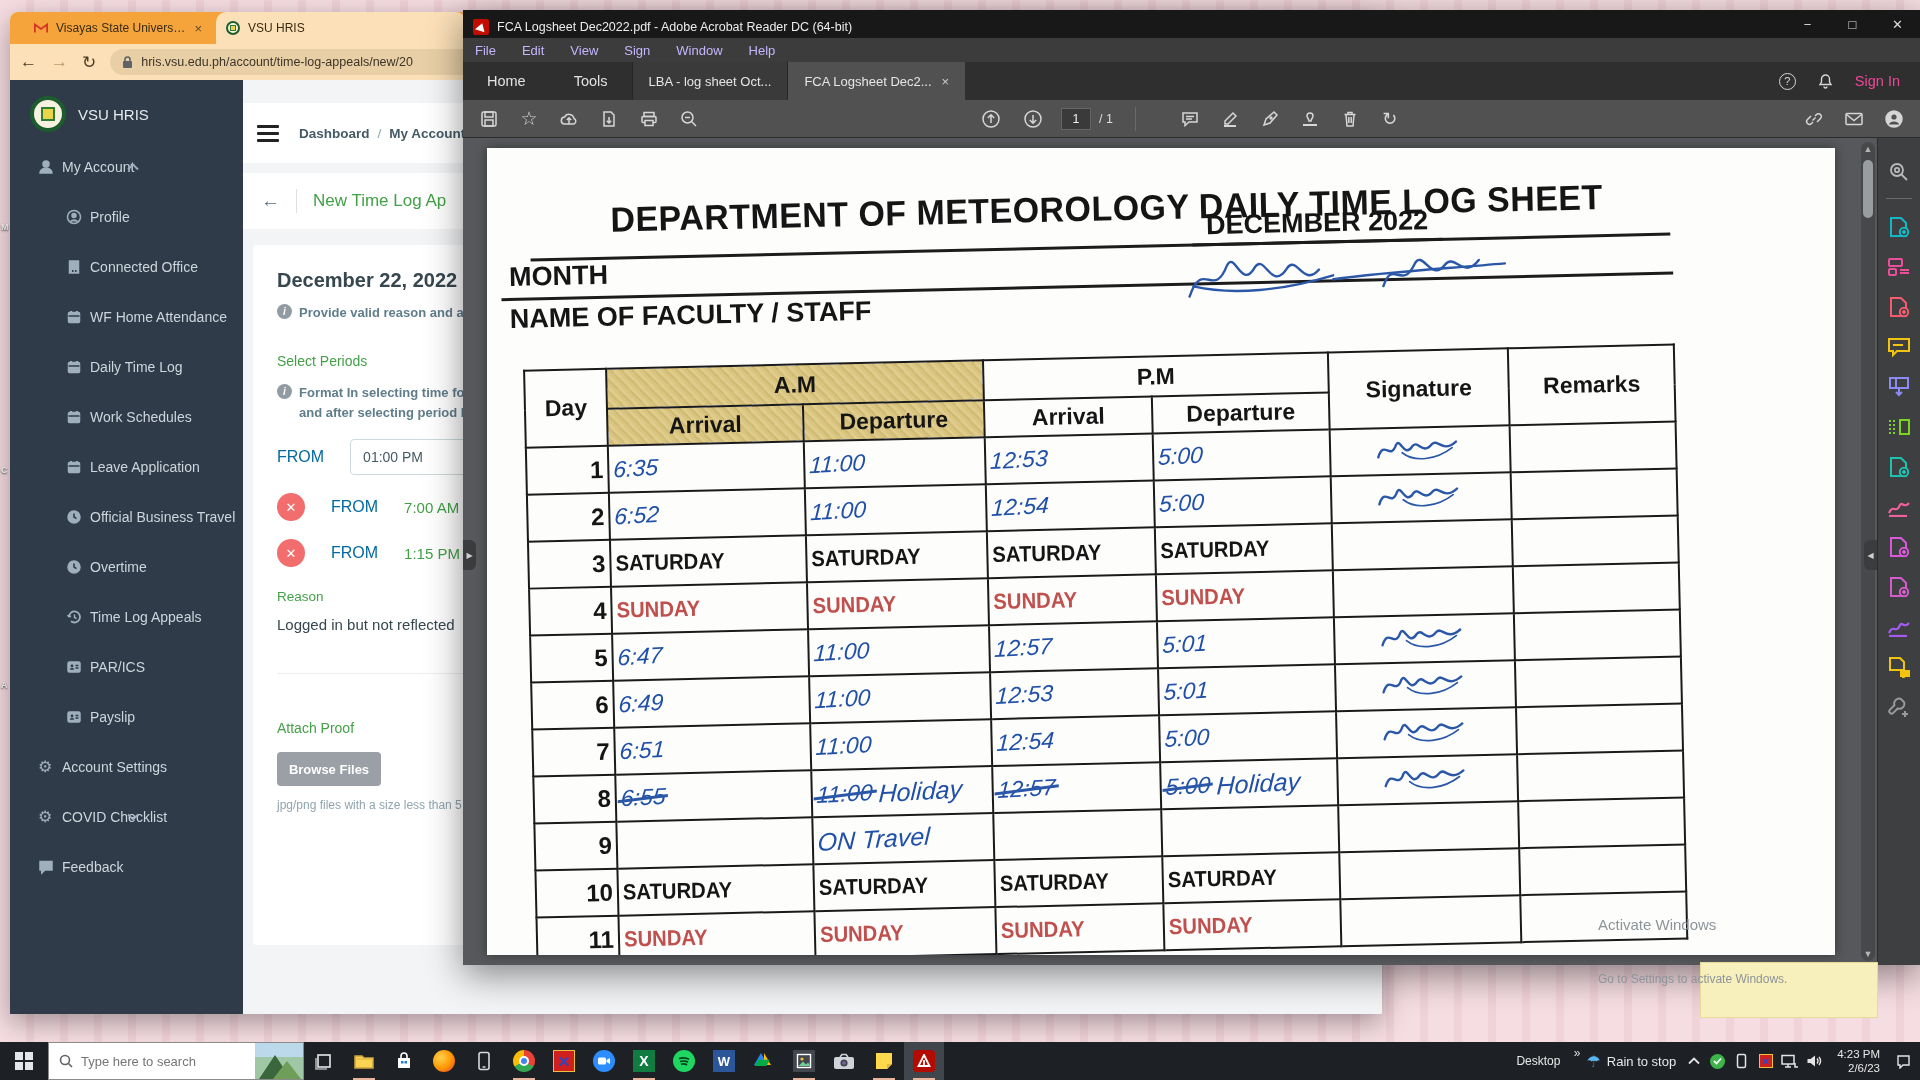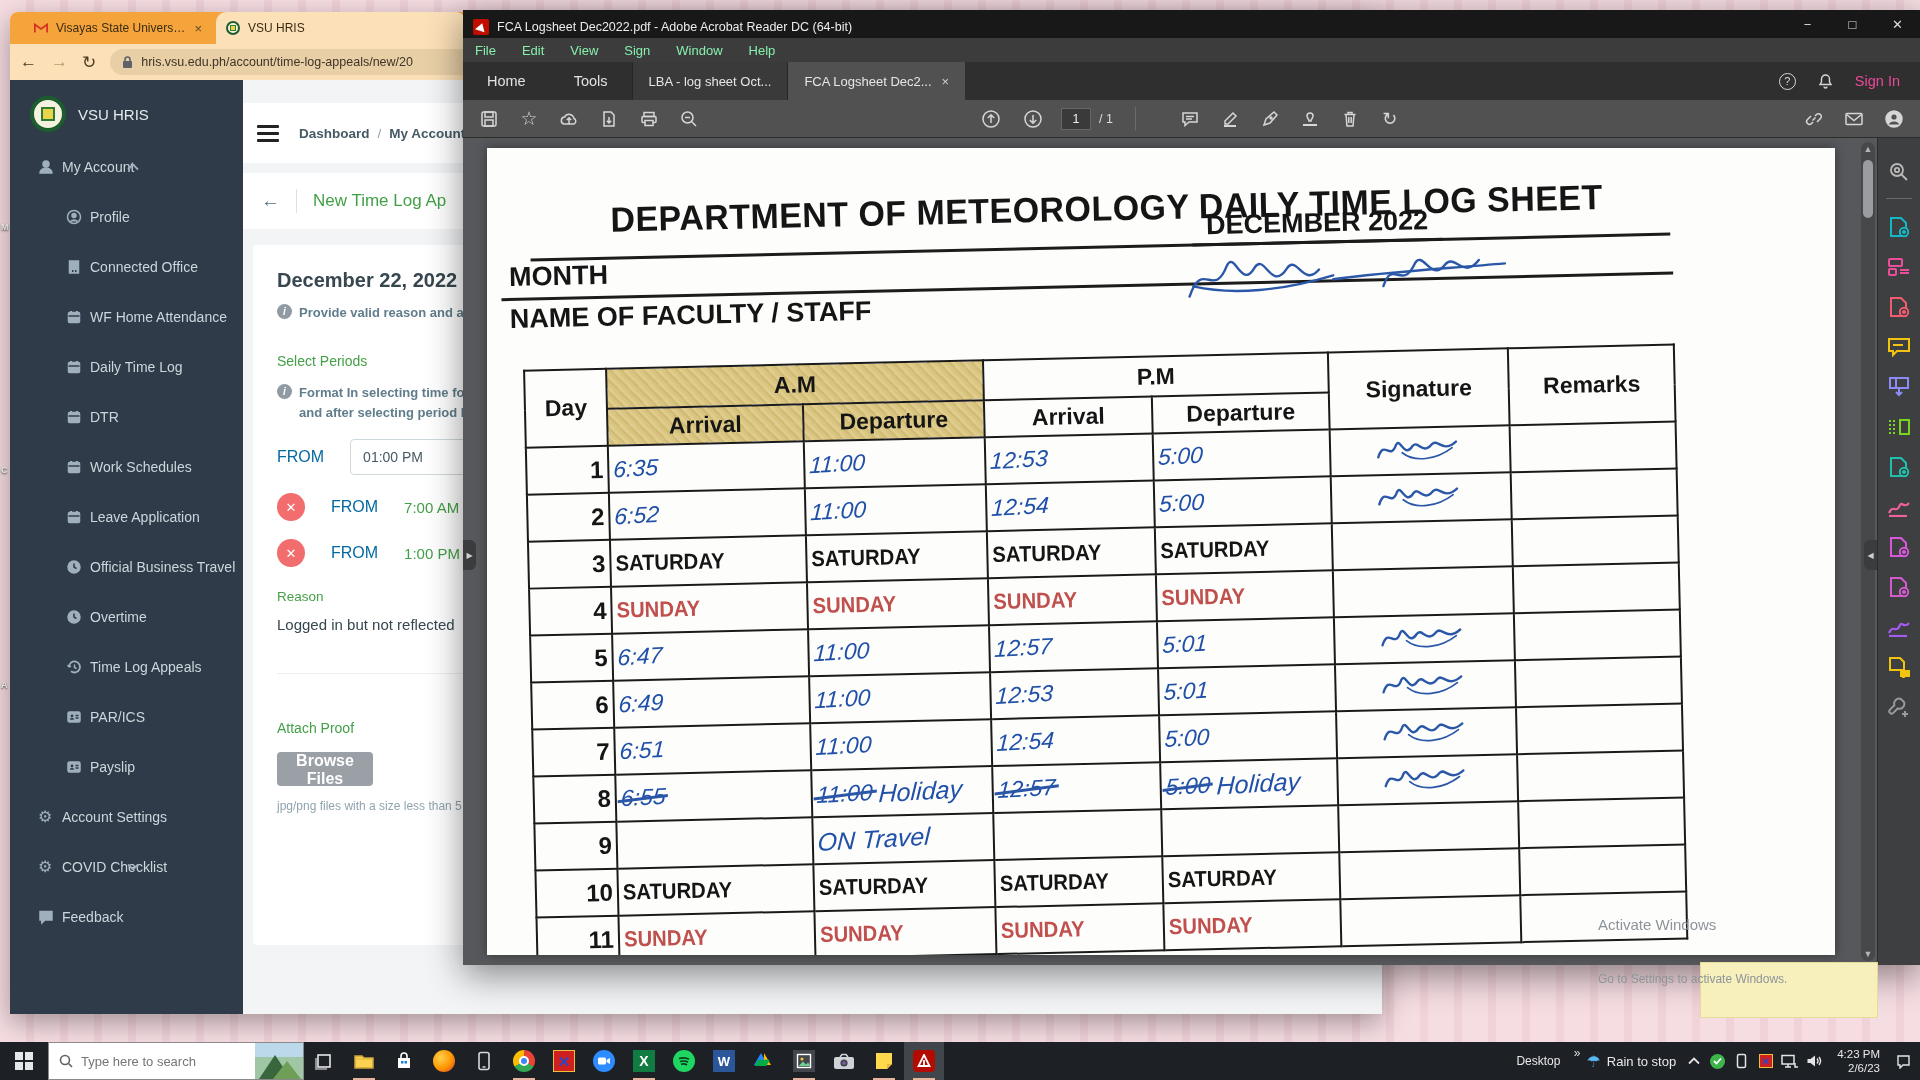--- a/index.html
+++ b/index.html
@@ -53,32 +53,32 @@
 #from-row{margin-top:16px;display:flex;align-items:center;gap:26px}
 .from-lbl{font-size:16px;color:#0369a1}
 #time-input{width:150px;height:36px;border:1px solid #cfd8dc;border-radius:4px;display:flex;align-items:center;padding:0 12px;font-size:14px;color:#455a64;background:#fff}
 .period-row{margin-top:18px;display:flex;align-items:center;gap:26px}
 .del-btn{width:28px;height:28px;border-radius:50%;background:#f26d6d;color:#fff;font-size:13px;display:flex;align-items:center;justify-content:center}
 .period-time{font-size:15px;color:#43a047}
 #reason-label{margin-top:22px;font-size:13.5px}
 #reason-text{margin-top:12px;font-size:15px;color:#37474f}
 #card-div{margin-top:40px;height:1px;background:#eceff1;width:420px}
 #attach-label{margin-top:46px}
-#browse-btn{margin-top:16px;width:96px;height:34px;background:#9aa0a6;border:none;border-radius:4px;color:#fff;font-weight:bold;font-size:16px}
+#browse-btn{margin-top:16px;width:104px;height:34px;background:#9aa0a6;border:none;border-radius:4px;color:#fff;font-weight:bold;font-size:13px}
 #file-hint{margin-top:12px;font-size:12px;color:#90a4ae}
 
 #acrobat{position:absolute;left:463px;top:10px;width:1457px;height:955px;background:#515151;box-shadow:0 10px 34px rgba(0,0,0,.45)}
 #a-title{position:absolute;left:0;top:0;right:0;height:34px;background:#181818;display:flex;align-items:center;padding-left:10px;gap:8px}
 #a-title .t{font-size:12.5px;color:#ececec}
 #pdf-badge{width:16px;height:16px;background:#c00d00;border-radius:2px;display:flex;align-items:center;justify-content:center}
 #pdf-badge s{display:block;width:0;height:0;border-left:5px solid transparent;border-right:5px solid transparent;border-bottom:8px solid #fff;transform:rotate(18deg)}
 #a-controls{position:absolute;right:0;top:0;height:28px;display:flex}
 #a-controls .wc{width:45px;height:28px;display:flex;align-items:center;justify-content:center;color:#ddd;font-size:13px}
 #a-menubar{position:absolute;left:0;top:28px;right:0;height:24px;background:#3c3c3c;display:flex;align-items:center;padding-left:12px;gap:26px}
-#a-menubar .mi{font-size:13px;color:#86efac}
+#a-menubar .mi{font-size:13px;color:#c4b5fd}
 #a-tabbar{position:absolute;left:0;top:52px;right:0;height:38px;background:#2f2f2f;display:flex;align-items:center}
 .a-navtab{font-size:14.5px;color:#e2e2e2;padding:0 24px}
 .a-doctab{height:38px;display:flex;align-items:center;gap:10px;padding:0 16px;font-size:13px;color:#e6e6e6;background:#3a3a3a;border-left:1px solid #262626;max-width:200px;white-space:nowrap}
 .a-doctab.active{background:#515151}
 .a-doctab .x{color:#cfcfcf;font-size:13px}
 #a-tab-right{margin-left:auto;display:flex;align-items:center;gap:22px;padding-right:20px}
 #signin{font-size:14.5px;color:#ec4899}
 .qmark{width:17px;height:17px;border-radius:50%;border:1.5px solid #d8d8d8;color:#d8d8d8;font-size:11px;display:flex;align-items:center;justify-content:center}
 #a-toolbar{position:absolute;left:0;top:90px;right:0;height:38px;background:#515151;border-bottom:1px solid #2c2c2c;display:flex;align-items:center;color:#d6d6d6}
 .tbi{width:40px;height:30px;display:flex;align-items:center;justify-content:center;color:#d6d6d6}
@@ -258,30 +258,20 @@
               <span class="lbl">Daily Time Log</span>
             </div>
             <div class="sb-item lv1">
               <span class="ic">
                 <svg width="16" height="16" viewBox="0 0 16 16" fill="none" stroke="currentColor" stroke-width="1.5">
                   <rect x="2.5" y="3.5" width="11" height="10" rx="1" fill="currentColor"></rect>
                   <path d="M5 2v3 M11 2v3" stroke-width="2"></path>
                   <path d="M2.5 7h11" stroke="#2f3b48"></path>
                 </svg>
               </span>
-              <span class="lbl">DTR</span>
-            </div>
-            <div class="sb-item lv1">
-              <span class="ic">
-                <svg width="16" height="16" viewBox="0 0 16 16" fill="none" stroke="currentColor" stroke-width="1.5">
-                  <rect x="2.5" y="3.5" width="11" height="10" rx="1" fill="currentColor"></rect>
-                  <path d="M5 2v3 M11 2v3" stroke-width="2"></path>
-                  <path d="M2.5 7h11" stroke="#2f3b48"></path>
-                </svg>
-              </span>
               <span class="lbl">Work Schedules</span>
             </div>
             <div class="sb-item lv1">
               <span class="ic">
                 <svg width="16" height="16" viewBox="0 0 16 16" fill="none" stroke="currentColor" stroke-width="1.5">
                   <rect x="2.5" y="3.5" width="11" height="10" rx="1" fill="currentColor"></rect>
                   <path d="M5 2v3 M11 2v3" stroke-width="2"></path>
                   <path d="M2.5 7h11" stroke="#2f3b48"></path>
                 </svg>
               </span>
@@ -398,21 +388,21 @@
             <span id="time-input">01:00 PM</span>
           </div>
           <div class="period-row">
             <span class="del-btn">✕</span>
             <span class="from-lbl">FROM</span>
             <span class="period-time">7:00 AM</span>
           </div>
           <div class="period-row">
             <span class="del-btn">✕</span>
             <span class="from-lbl">FROM</span>
-            <span class="period-time">1:00 PM</span>
+            <span class="period-time">1:15 PM</span>
           </div>
           <div class="green-label" id="reason-label">Reason</div>
           <div id="reason-text">Logged in but not reflected</div>
           <div id="card-div"></div>
           <div class="green-label" id="attach-label">Attach Proof</div>
           <button id="browse-btn">Browse Files</button>
           <div id="file-hint">jpg/png files with a size less than 5</div>
         </div>
       </div>
     </div>

